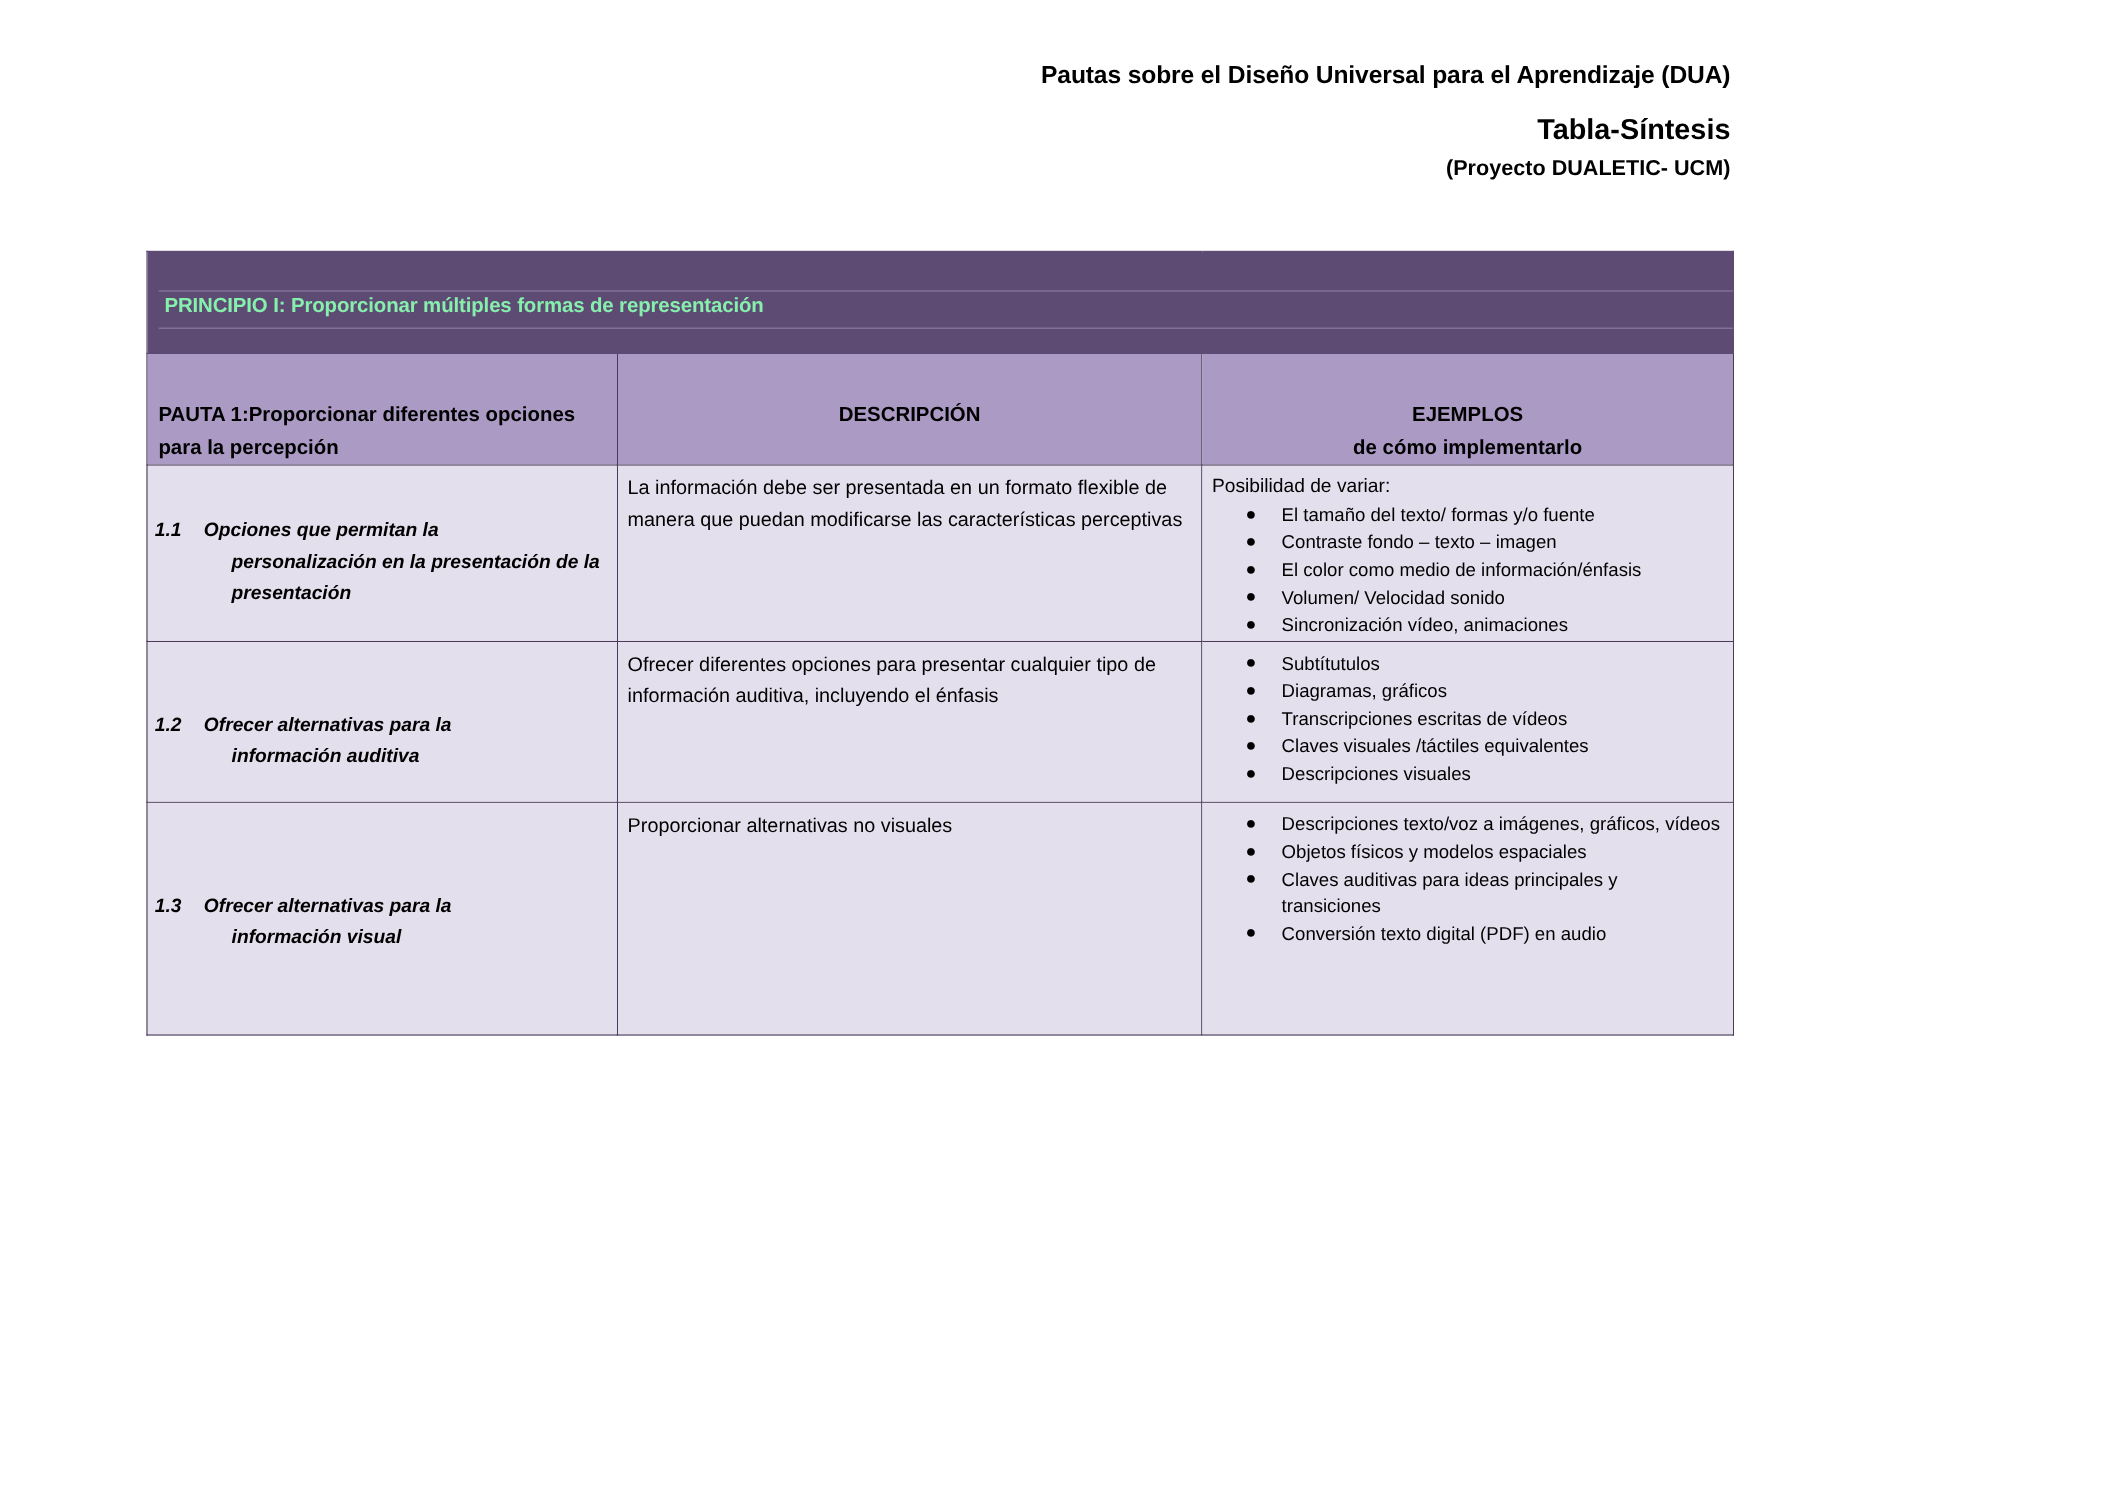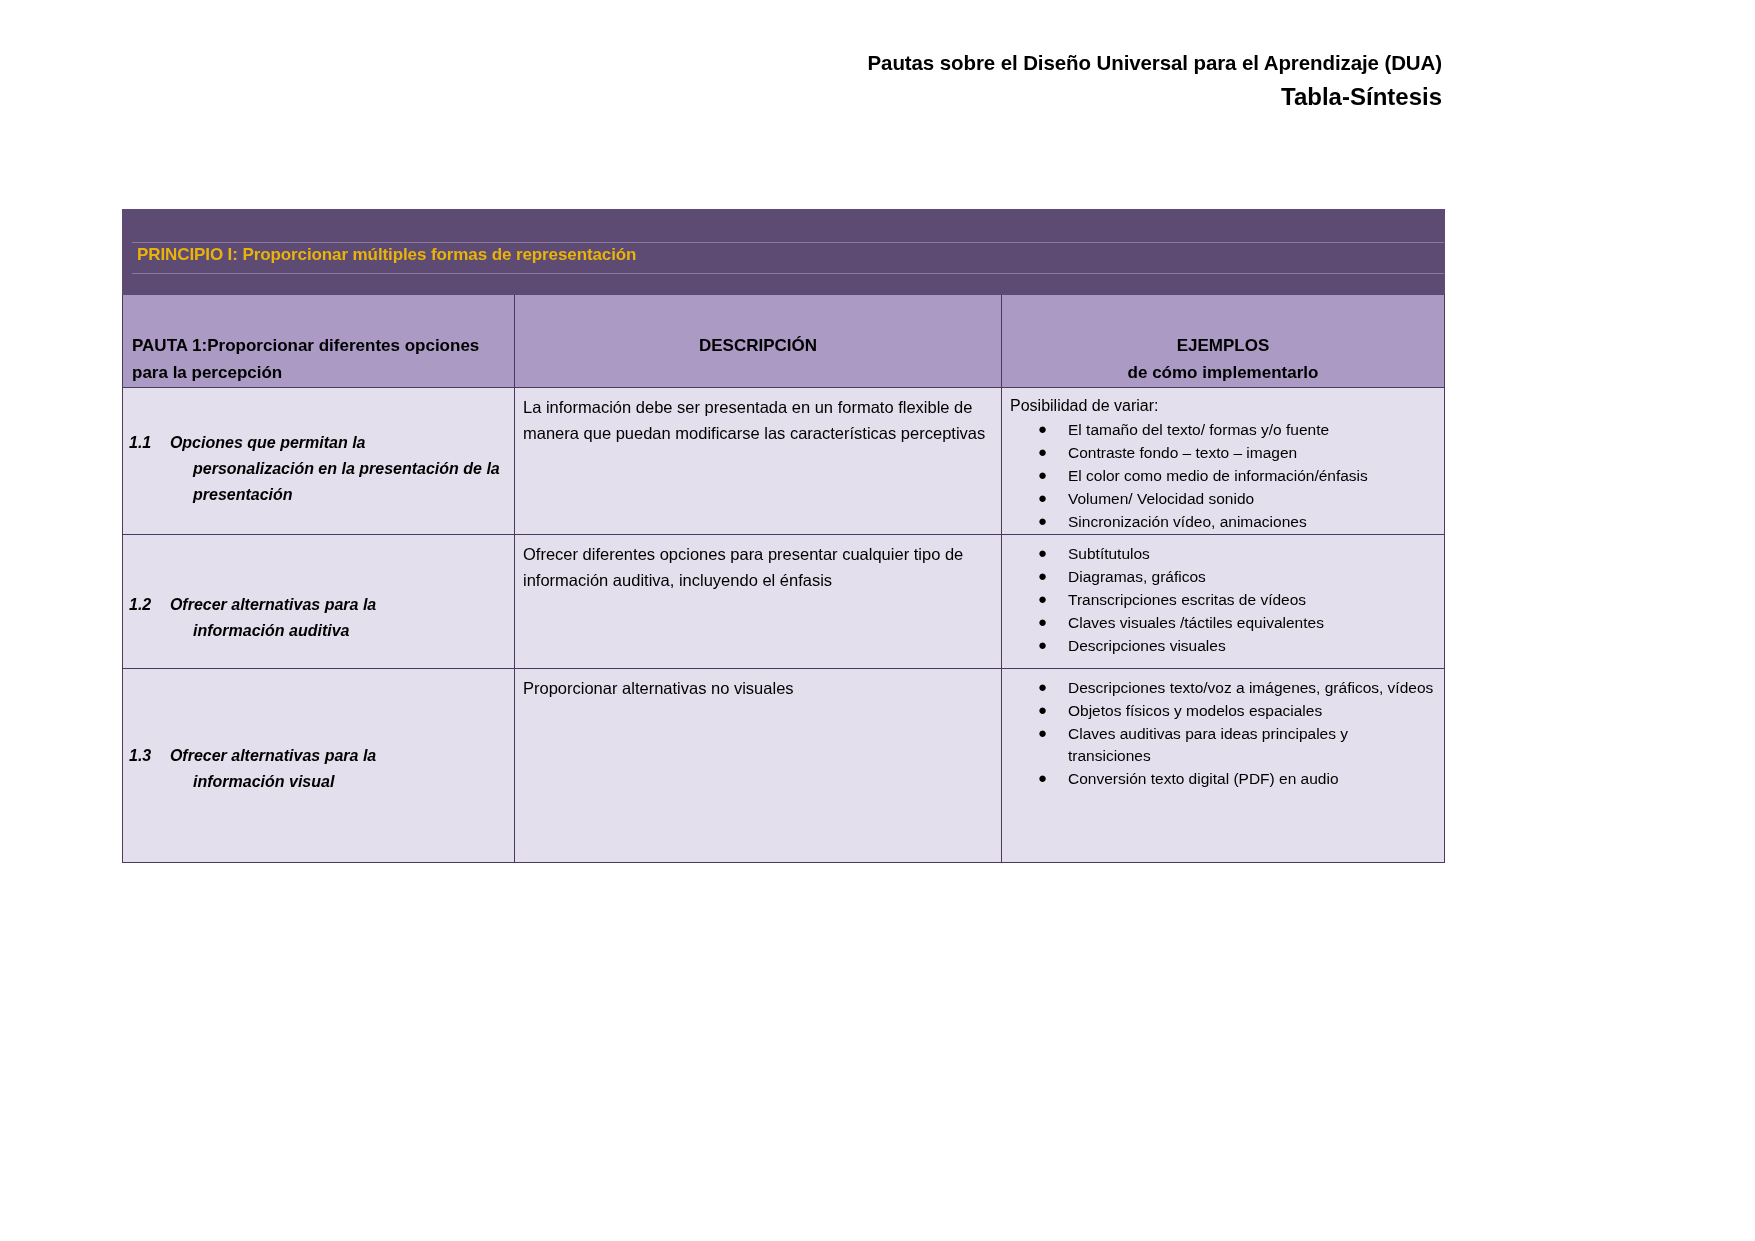--- a/index.html
+++ b/index.html
@@ -33,21 +33,21 @@
   .doc-header .line2 {
     font-size: 19px;
     font-weight: bold;
     font-style: italic;
     margin-top: 4px;
     white-space: nowrap;
   }
   .doc-header .line3 {
     font-size: 24px;
     font-weight: bold;
-    margin-top: 4px;
+    margin-top: 16px;
     white-space: nowrap;
   }
   .doc-header .line4 {
     font-size: 18px;
     font-weight: bold;
     margin-top: 5px;
     white-space: nowrap;
   }
 
   
@@ -87,21 +87,21 @@
     left: 0; top: 0; bottom: 0;
     width: 9px;
     background: #5e4b74;
   }
   .principio-text {
     position: absolute;
     left: 14px;
     top: 35px;
     font-size: 17px;
     font-weight: bold;
-    color: #eab308;
+    color: #86efac;
     letter-spacing: -0.1px;
     white-space: nowrap;
   }
 
   
   .colhead {
     background: #aa9ac4;
     height: 54px;
     position: relative;
     border-left: 1px solid #4a3a5e !important;
@@ -173,20 +173,21 @@
     top: -1px;
     font-size: 15px;
   }
 </style>
 </head>
 <body>
 
 <div class="doc-header">
   <div class="line1">Pautas sobre el  Diseño Universal para el Aprendizaje (DUA)</div>
   <div class="line3">Tabla-Síntesis</div>
+  <div class="line4">(Proyecto DUALETIC- UCM)</div>
 </div>
 
 <table class="dua-table">
   <colgroup>
     <col style="width:392px">
     <col style="width:487px">
     <col style="width:443px">
   </colgroup>
   <tbody>
 

